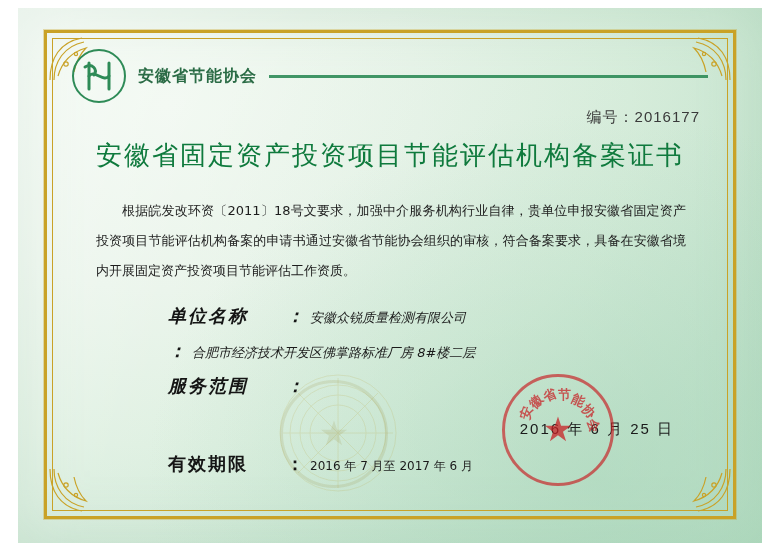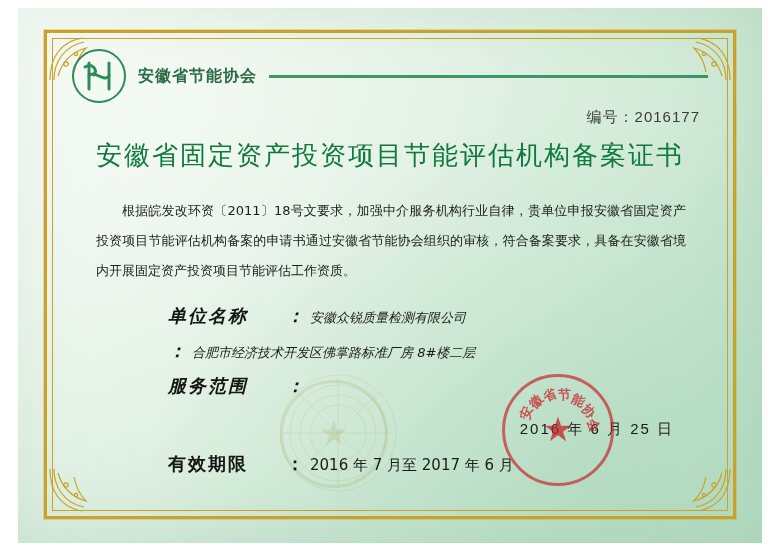--- a/index.html
+++ b/index.html
@@ -196,21 +196,21 @@
   
   .validity {
     position: absolute;
     left: 150px;
     top: 412px;
     display: flex;
     align-items: baseline;
     margin-top: 32px;
   }
   .validity .field-label { width: 118px; }
-  .validity .field-value { font-size: 15px; }
+  .validity .field-value { font-size: 12px; }
 
   .issue-date {
     position: absolute;
     right: 88px;
     top: 412px;
     font-size: 15px;
     color: #1a1a1a;
     letter-spacing: 2px;
     font-family: Liberation Sans, sans-serif;
   }

